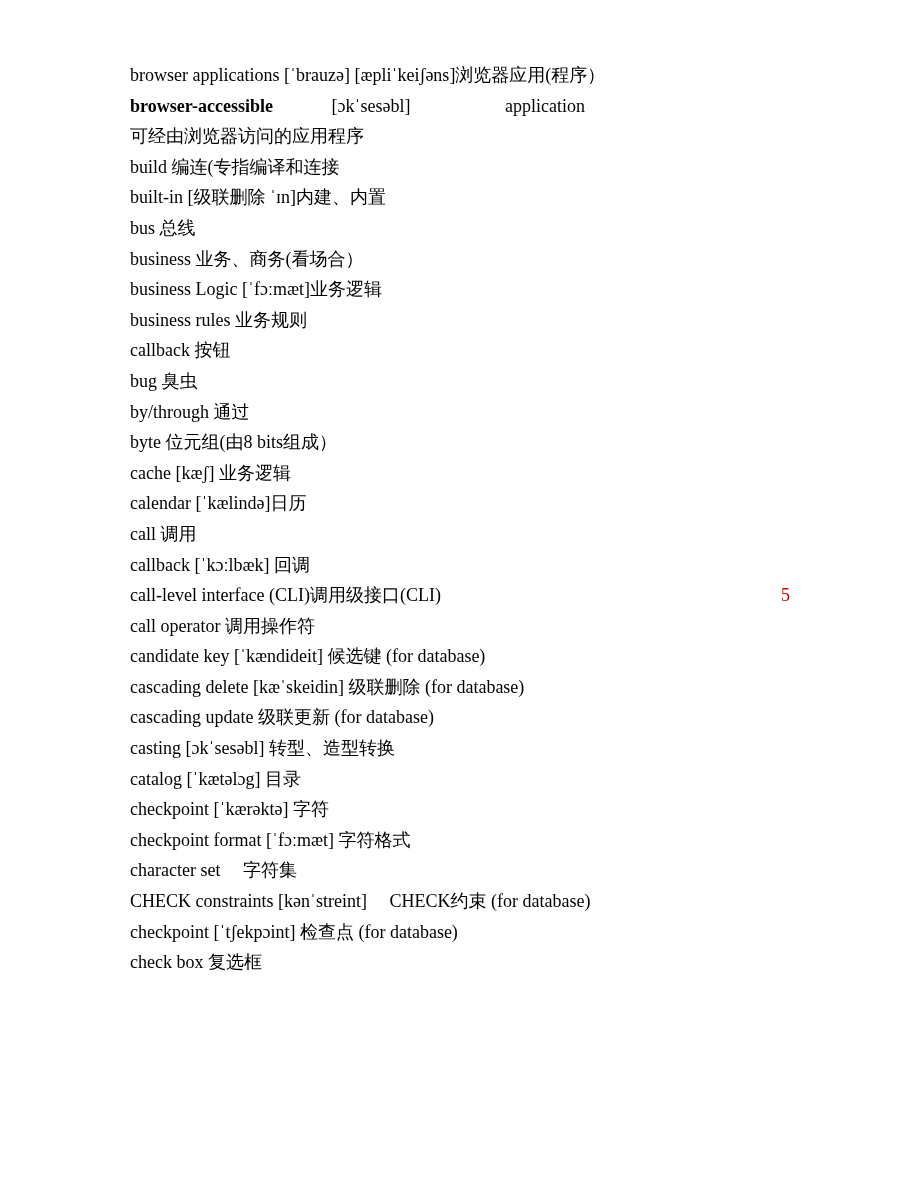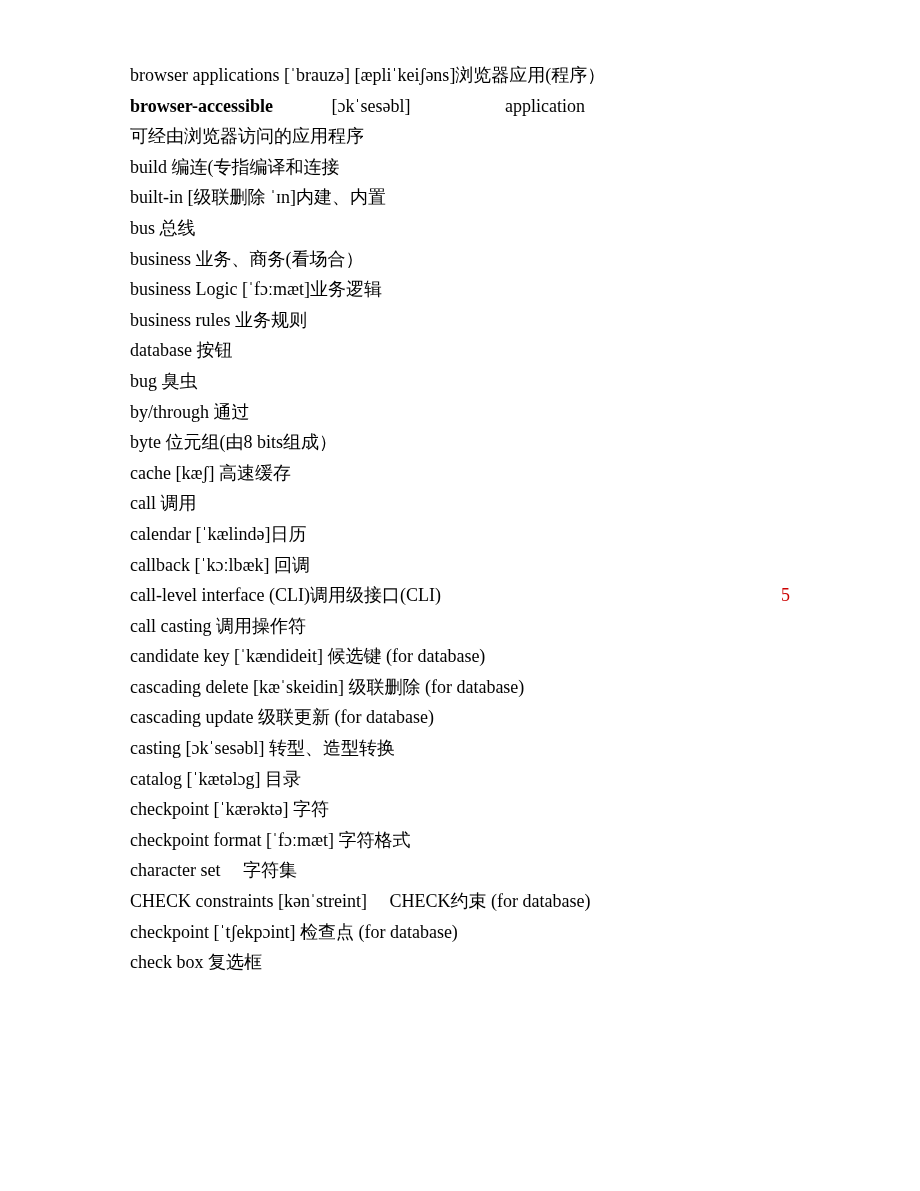--- a/index.html
+++ b/index.html
@@ -78,58 +78,58 @@
 
   <div class="entry">
     <span>business Logic [ˈfɔːmæt]业务逻辑</span>
   </div>
 
   <div class="entry">
     <span>business rules 业务规则</span>
   </div>
 
   <div class="entry">
-    <span>database 按钮</span>
+    <span>callback 按钮</span>
   </div>
 
   <div class="entry">
     <span>bug 臭虫</span>
   </div>
 
   <div class="entry">
     <span>by/through 通过</span>
   </div>
 
   <div class="entry">
     <span>byte 位元组(由8 bits组成）</span>
   </div>
 
   <div class="entry">
-    <span>cache [kæʃ] 高速缓存</span>
+    <span>cache [kæʃ] 业务逻辑</span>
+  </div>
+
+  <div class="entry">
+    <span>calendar [ˈkælində]日历</span>
   </div>
 
   <div class="entry">
     <span>call 调用</span>
-  </div>
-
-  <div class="entry">
-    <span>calendar [ˈkælində]日历</span>
   </div>
 
   <div class="entry">
     <span>callback [ˈkɔːlbæk] 回调</span>
   </div>
 
   <div class="entry entry-line">
     <span class="entry-text">call-level interface (CLI)调用级接口(CLI)</span>
     <span class="page-number">5</span>
   </div>
 
   <div class="entry">
-    <span>call casting 调用操作符</span>
+    <span>call operator 调用操作符</span>
   </div>
 
   <div class="entry">
     <span>candidate key [ˈkændideit] 候选键 (for database)</span>
   </div>
 
   <div class="entry">
     <span>cascading delete [kæˈskeidin] 级联删除 (for database)</span>
   </div>
 

